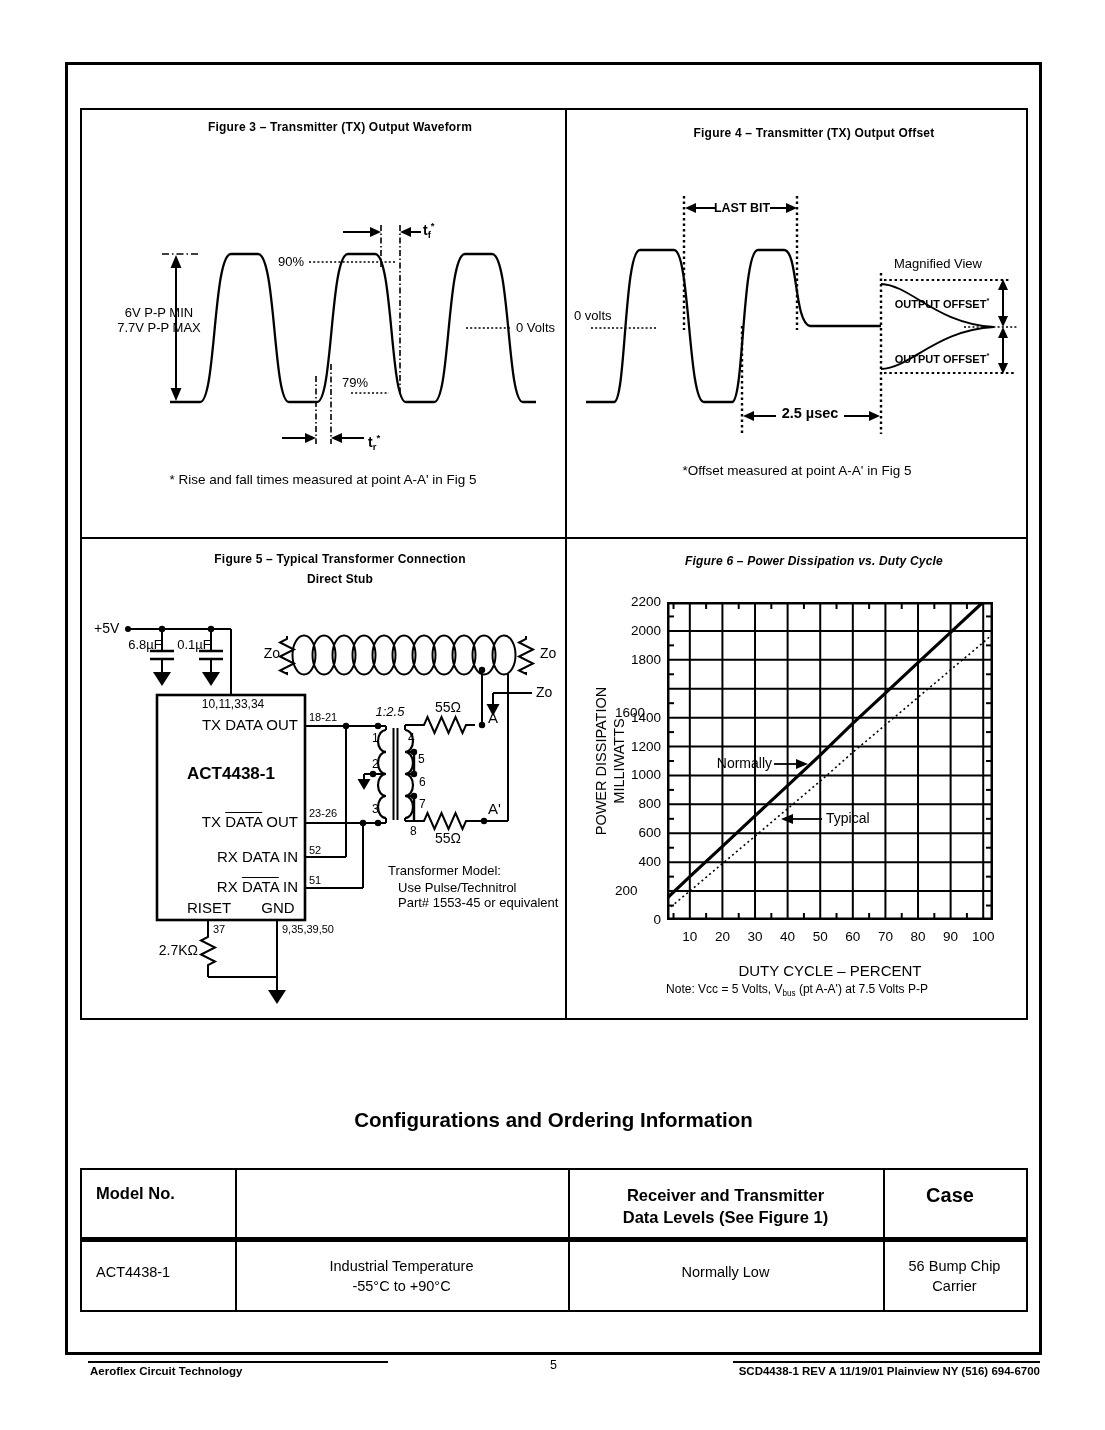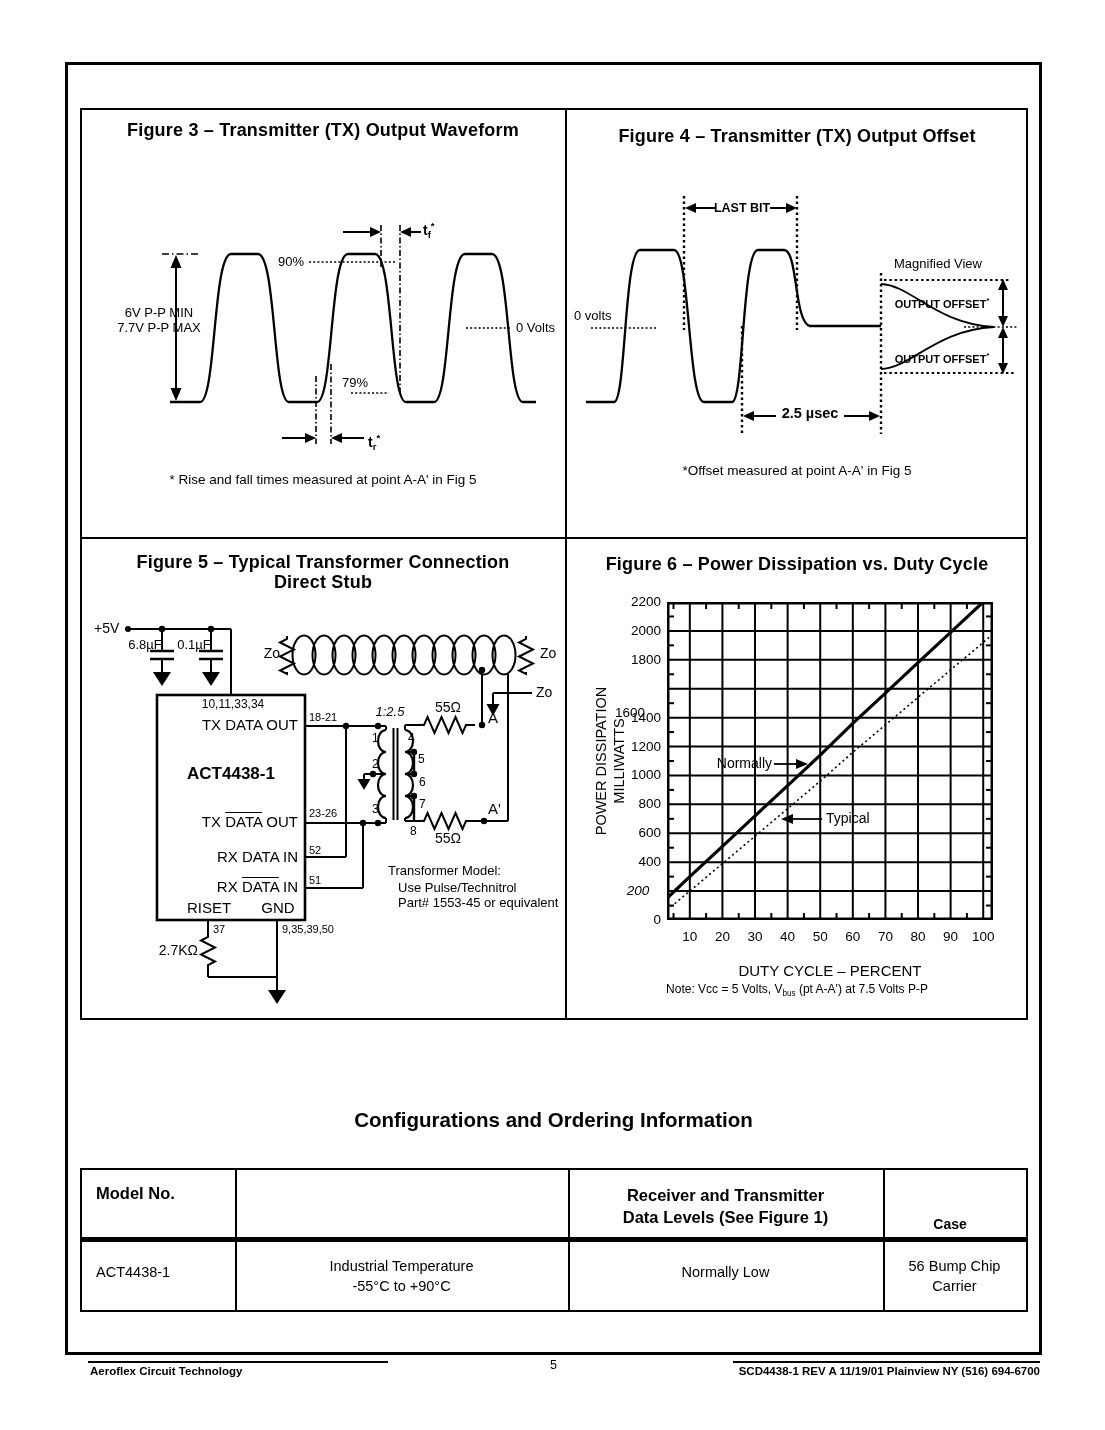--- a/index.html
+++ b/index.html
@@ -2,21 +2,21 @@
 <html><head>
 <meta charset="utf-8">
 <style>
   html,body{margin:0;padding:0;background:#fff;}
   #page{position:relative;width:1105px;height:1430px;background:#ffffff;
         font-family:"Liberation Sans", sans-serif;color:#000;overflow:hidden;}
   .abs{position:absolute;}
   .b{font-weight:bold;}
   .c{text-align:center;}
   .r{text-align:right;}
-  .figtitle{font-size:18px;font-weight:bold;text-align:center;letter-spacing:.2px;}
+  .figtitle{font-size:12px;font-weight:bold;text-align:center;letter-spacing:.2px;padding-left:17px;}
   .lbl{position:absolute;font-size:13px;line-height:15px;white-space:nowrap;}
   .tick{position:absolute;font-size:13.5px;line-height:16px;white-space:nowrap;}
   .ov{text-decoration:overline;}
   sub{font-size:0.68em;}
   sup{font-size:0.68em;}
   #pageborder{position:absolute;left:65px;top:62px;width:971px;height:1287px;border:3px solid #000;}
   .gridline{position:absolute;background:#000;}
   .figcell{position:absolute;}
   svg{position:absolute;left:0;top:0;}
   .tblv{position:absolute;top:0;bottom:0;width:2px;background:#000;}
@@ -240,21 +240,21 @@
     <div class="lbl c" style="left:343px;top:162px;width:50px;font-size:14px;">55Ω</div>
     <div class="lbl c" style="left:343px;top:293px;width:50px;font-size:14px;">55Ω</div>
     <div class="lbl" style="left:408px;top:172px;font-size:15px;">A</div>
     <div class="lbl" style="left:408px;top:263px;font-size:15px;">A'</div>
     <div class="lbl" style="left:308px;top:325px;">Transformer Model:</div>
     <div class="lbl" style="left:318px;top:342px;">Use Pulse/Technitrol</div>
     <div class="lbl" style="left:318px;top:357px;">Part# 1553-45 or equivalent</div>
   </div>
 
   <div class="figcell" id="fig6" style="left:566px;top:538px;width:462px;height:482px;">
-    <div class="abs figtitle" style="left:0;top:16px;width:462px;">Figure 6 – Power Dissipation vs. Duty Cycle</div>
+    <div class="abs figtitle" style="left:0;top:16px;width:462px;font-style:italic;">Figure 6 – Power Dissipation vs. Duty Cycle</div>
     <svg id="plot-svg" style="left:101px;top:64px;" width="326" height="318" viewBox="0 0 326 318">
         <defs>
           <clipPath id="pc">
             <rect x="0" y="0" width="326" height="318"></rect>
           </clipPath>
         </defs>
         <line x1="22.820000000000004" y1="0" x2="22.820000000000004" y2="318" stroke="#000" stroke-width="2"></line>
         <line x1="55.42" y1="0" x2="55.42" y2="318" stroke="#000" stroke-width="2"></line>
         <line x1="88.02000000000001" y1="0" x2="88.02000000000001" y2="318" stroke="#000" stroke-width="2"></line>
         <line x1="120.62" y1="0" x2="120.62" y2="318" stroke="#000" stroke-width="2"></line>
@@ -339,21 +339,21 @@
       <div class="tick" style="left: 136.42px; top: 391px; width: 40px; text-align: center;">20</div>
       <div class="tick" style="left: 169.02px; top: 391px; width: 40px; text-align: center;">30</div>
       <div class="tick" style="left: 201.62px; top: 391px; width: 40px; text-align: center;">40</div>
       <div class="tick" style="left: 234.22px; top: 391px; width: 40px; text-align: center;">50</div>
       <div class="tick" style="left: 266.82px; top: 391px; width: 40px; text-align: center;">60</div>
       <div class="tick" style="left: 299.42px; top: 391px; width: 40px; text-align: center;">70</div>
       <div class="tick" style="left: 332.02px; top: 391px; width: 40px; text-align: center;">80</div>
       <div class="tick" style="left: 364.62px; top: 391px; width: 40px; text-align: center;">90</div>
       <div class="tick" style="left: 397.22px; top: 391px; width: 40px; text-align: center;">100</div>
       <div class="tick" style="left: 49px; top: 374px; width: 46px; text-align: right;">0</div>
-      <div class="tick" style="left: 49px; top: 345.091px; width: 46px; text-align: center; font-style: italic;">200</div>
+      <div class="tick" style="left: 49px; top: 345.091px; width: 46px; text-align: left;">200</div>
       <div class="tick" style="left: 49px; top: 316.182px; width: 46px; text-align: right;">400</div>
       <div class="tick" style="left: 49px; top: 287.273px; width: 46px; text-align: right;">600</div>
       <div class="tick" style="left: 49px; top: 258.364px; width: 46px; text-align: right;">800</div>
       <div class="tick" style="left: 49px; top: 229.455px; width: 46px; text-align: right;">1000</div>
       <div class="tick" style="left: 49px; top: 200.545px; width: 46px; text-align: right;">1200</div>
       <div class="tick" style="left: 49px; top: 171.636px; width: 46px; text-align: right;">1400</div>
       <div class="tick" style="left: 49px; top: 142.727px; width: 46px; text-align: left; margin-top: 24px;">1600</div>
       <div class="tick" style="left: 49px; top: 113.818px; width: 46px; text-align: right;">1800</div>
       <div class="tick" style="left: 49px; top: 84.9091px; width: 46px; text-align: right;">2000</div>
       <div class="tick" style="left: 49px; top: 56px; width: 46px; text-align: right;">2200</div>
@@ -364,21 +364,21 @@
   <div class="abs" style="left:80px;top:1168px;width:944px;height:140px;border:2px solid #000;">
     <div class="tblv" style="left:153px;"></div>
     <div class="tblv" style="left:486px;"></div>
     <div class="tblv" style="left:801px;"></div>
     <div class="abs" style="left:0;top:67px;width:944px;height:5px;background:#000;"></div>
 
     <div class="abs b" style="left:14px;top:14px;width:130px;font-size:16.5px;">Model No.</div>
     <div class="abs b c" style="left:486px;top:14px;width:315px;font-size:16.5px;line-height:22px;">
       <span>Receiver and Transmitter</span><br><span>Data Levels (See Figure 1)</span>
     </div>
-    <div class="abs b c" style="left:801px;top:14px;width:134px;font-size:14px;margin-top:32px;">Case</div>
+    <div class="abs b c" style="left:801px;top:14px;width:134px;font-size:20px;">Case</div>
 
     <div class="abs" style="left:14px;top:94px;width:130px;font-size:14.5px;">ACT4438-1</div>
     <div class="abs c" style="left:153px;top:86px;width:333px;font-size:14.5px;line-height:20px;">
       <span>Industrial Temperature</span><br><span>-55°C to +90°C</span>
     </div>
     <div class="abs c" style="left:486px;top:94px;width:315px;font-size:14.5px;">Normally Low</div>
     <div class="abs c" style="left:801px;top:86px;width:143px;font-size:14.5px;line-height:20px;">
       <span>56 Bump Chip</span><br><span>Carrier</span>
     </div>
   </div>

